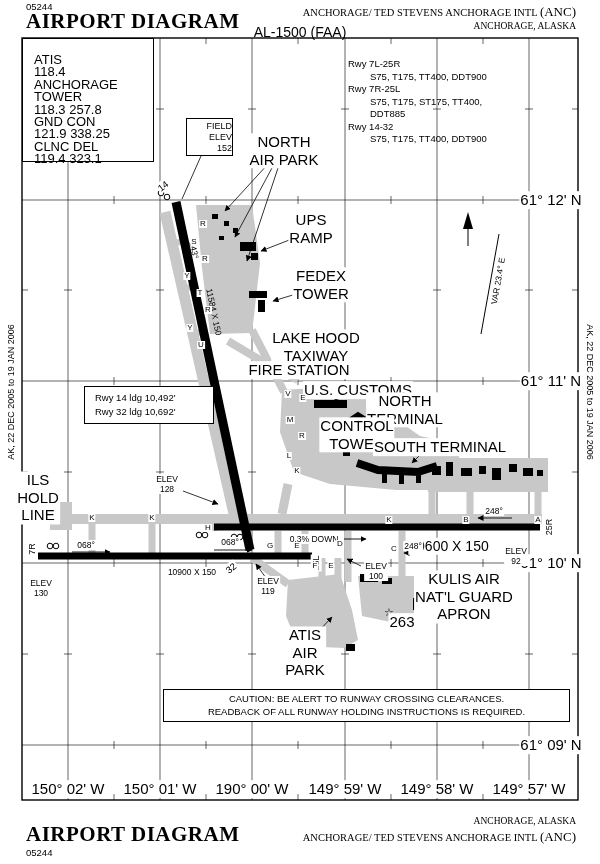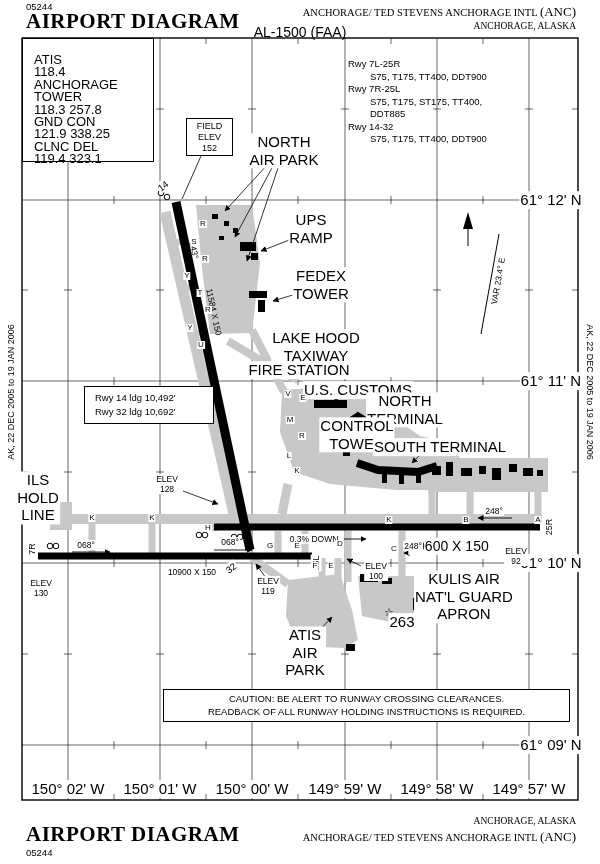--- a/index.html
+++ b/index.html
@@ -161,21 +161,21 @@
     <div>ATIS</div>
     <div>118.4</div>
     <div>ANCHORAGE TOWER</div>
     <div>118.3  257.8</div>
     <div>GND CON</div>
     <div>121.9  338.25</div>
     <div>CLNC DEL</div>
     <div>119.4  323.1</div>
   </div>
 
-  <div class="box" style="left:186px;top:118px;width:47px;height:38px;text-align:center;font-size:9px;line-height:11px;padding-top:2px;white-space:pre-line">FIELD
+  <div class="box" style="left:186px;top:118px;width:47px;height:38px;text-align:right;font-size:9px;line-height:11px;padding-top:2px;white-space:pre-line">FIELD
 ELEV
 152</div>
 
   <div class="ov" style="left:348px;top:58px;font-size:9.5px;line-height:12.5px">
     <div>Rwy 7L-25R</div>
     <div style="padding-left:22px">S75, T175, TT400, DDT900</div>
     <div>Rwy 7R-25L</div>
     <div style="padding-left:22px;white-space:pre-line">S75, T175, ST175, TT400,
 DDT885</div>
     <div>Rwy 14-32</div>
@@ -193,21 +193,21 @@
   </div>
 
   <div class="lbl nw" style="left:498px;top:281px;--r:-80deg;font-size:8.5px">VAR 23.4° E</div>
 
   <div class="lbl nw wbg" style="left:551px;top:200px">61° 12' N</div>
   <div class="lbl nw wbg" style="left:551px;top:381px">61° 11' N</div>
   <div class="lbl nw wbg" style="left:551px;top:563px">61° 10' N</div>
   <div class="lbl nw wbg" style="left:551px;top:745px">61° 09' N</div>
   <div class="lbl nw wbg" style="left:68px;top:789px">150° 02' W</div>
   <div class="lbl nw wbg" style="left:160px;top:789px">150° 01' W</div>
-  <div class="lbl nw wbg" style="left:252px;top:789px">150° 00' W</div>
+  <div class="lbl nw wbg" style="left:252px;top:789px">190° 00' W</div>
   <div class="lbl nw wbg" style="left:345px;top:789px">149° 59' W</div>
   <div class="lbl nw wbg" style="left:437px;top:789px">149° 58' W</div>
   <div class="lbl nw wbg" style="left:529px;top:789px">149° 57' W</div>
 
   <div class="lbl wbg" style="left:284px;top:151px">NORTH
 AIR PARK</div>
   <div class="lbl wbg" style="left:311px;top:229px">UPS
 RAMP</div>
   <div class="lbl wbg" style="left:321px;top:285px">FEDEX
 TOWER</div>

